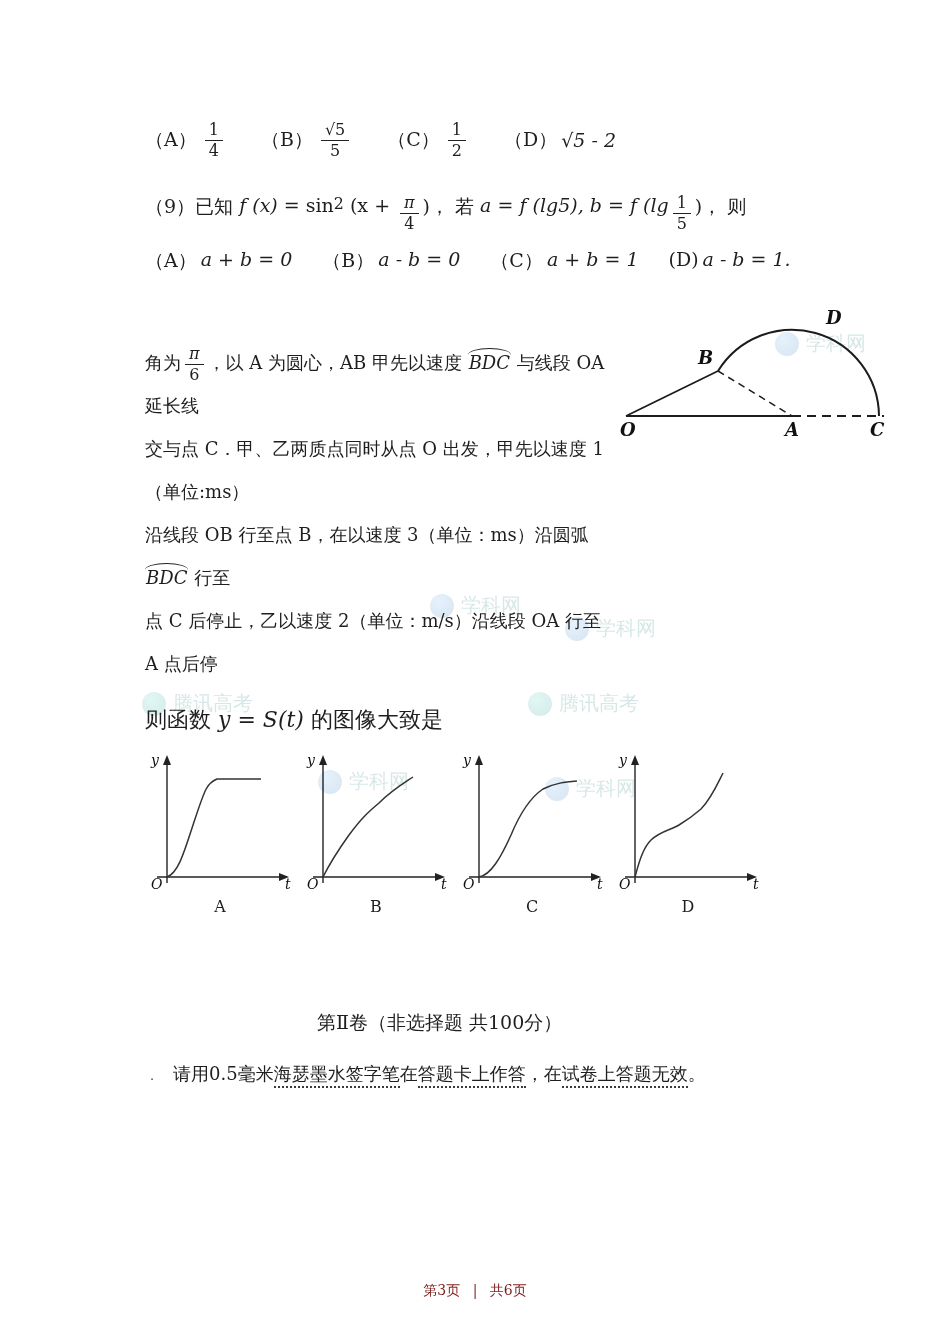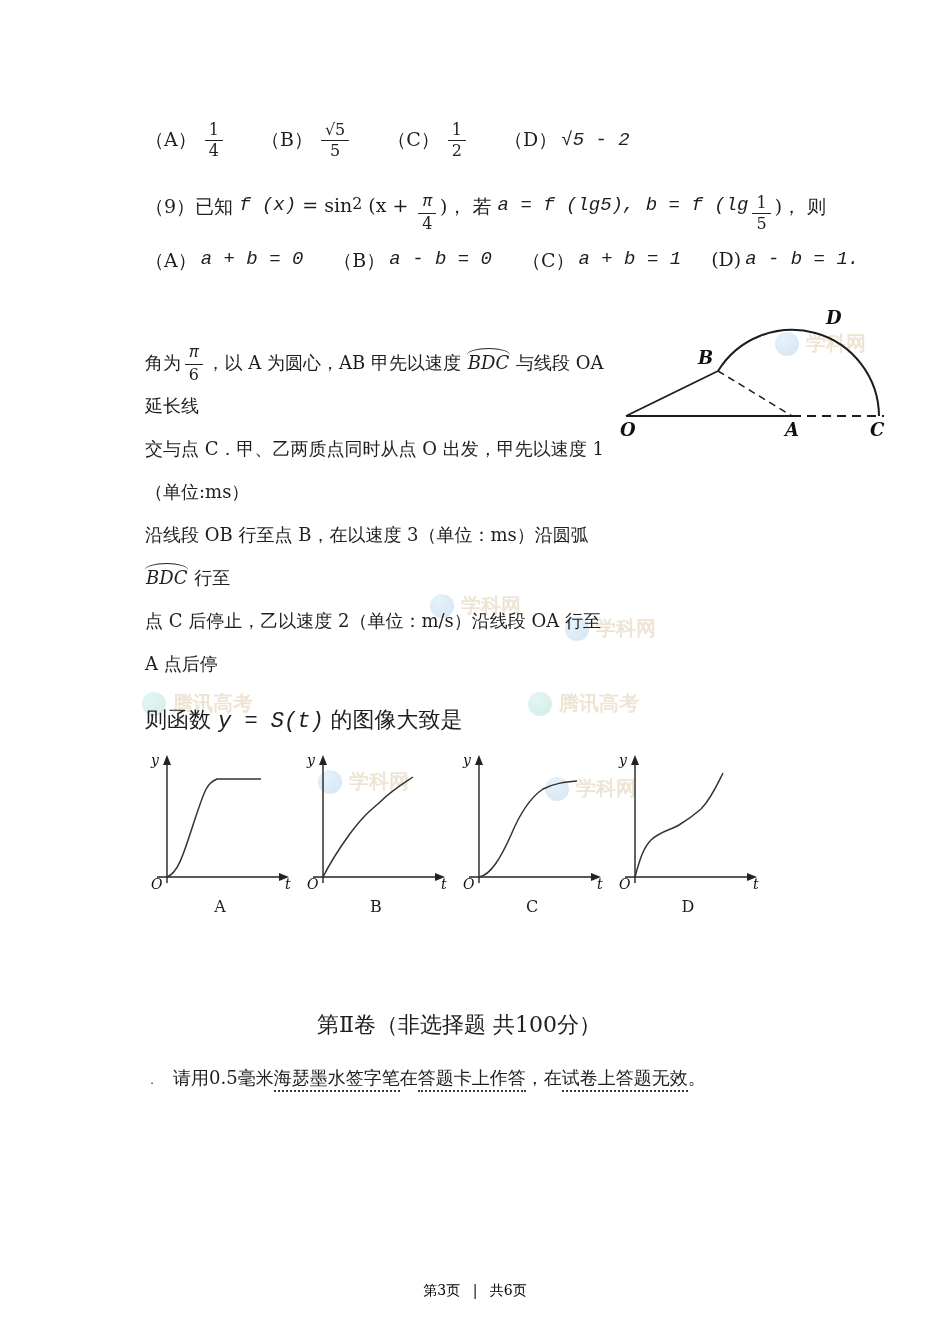--- a/index.html
+++ b/index.html
@@ -9,21 +9,21 @@
     font-family:"DejaVu Serif","Liberation Serif",serif;
     color:#1e1e1e;
     position:relative;
     overflow:hidden;
   }
   .page { position:relative; width:950px; height:1344px; padding:112px 60px 0 145px; }
   .content { position:relative; z-index:2; }
 
   
   .line { font-size:18px; }
-  .mi { font-style:italic;font-family:Liberation Mono, monospace; }
+  .mi { font-style:italic; }
   .frac { display:inline-flex; flex-direction:column; align-items:center;
           vertical-align:middle; line-height:1.1; font-size:16px; margin:0 4px; }
   .frac .num { padding:0 4px 1px; border-bottom:1.3px solid #222; }
   .frac .den { padding-top:1px; }
   .overarc { position:relative; padding:0 1px; font-style:italic; }
   .overarc::before { content:""; position:absolute; left:0; right:0; top:-4px; height:6px;
                      border-top:1.4px solid #222; border-radius:50%/100% 100% 0 0; }
 
   
   .q8-row { display:flex; align-items:center; gap:34px; font-size:19px; min-height:56px; }
@@ -37,36 +37,36 @@
   .q10-text { width:482px; font-size:18px; line-height:43px; }
   .q10-fig  { margin-left:10px; margin-top:10px; flex:0 0 auto; }
 
   .l6 { margin-top:12px; font-size:18px; }
   .l7 { margin-top:20px; font-size:22px; }
 
   .graphs { margin-top:16px; display:flex; gap:6px; }
   .graph { width:150px; text-align:center; }
   .graph-label { font-size:16px; font-family:"DejaVu Serif",serif; margin-top:2px; }
 
-  .section-title { margin-top:94px; margin-left:172px; font-size:22px; }
+  .section-title { margin-top:94px; margin-left:172px; font-size:19px; }
   .instruction { margin-top:26px; display:flex; align-items:baseline; font-size:18px; }
   .instruction .marker { width:28px; color:#555; font-size:14px; }
   .dotted { border-bottom:2px dotted #3a3a3a; padding-bottom:2px;text-align:center; }
 
   .footer { position:absolute; left:0; right:0; bottom:44px; text-align:center;
-            font-size:14px; color:#000000; z-index:2; }
+            font-size:14px; color:#7f1d1d; z-index:2; }
   .footer span { margin:0 4px; }
 
   
   .wm { position:absolute; z-index:1; display:flex; align-items:center; gap:7px;
         opacity:0.17; pointer-events:none; }
   .wm-ball { width:24px; height:24px; border-radius:50%;
              background:radial-gradient(circle at 35% 30%, #6db9f0, #1767b5); display:inline-block; }
   .wm-ball.teal { background:radial-gradient(circle at 35% 30%, #54d2c2, #0c8a7c); }
-  .wm-text { font-size:20px; font-weight:bold; color:#a16207;
+  .wm-text { font-size:20px; font-weight:normal; color:#0f766e;
              font-family:"DejaVu Sans","Liberation Sans",sans-serif; }
 
   
   svg text { font-family:"DejaVu Serif","Liberation Serif",serif; }
   .figlabel { font-size:18px; font-style:italic; font-weight:bold; fill:#111; }
   .axislabel { font-size:14px; font-style:italic; fill:#111; }
 </style>
 </head>
 <body>
 

